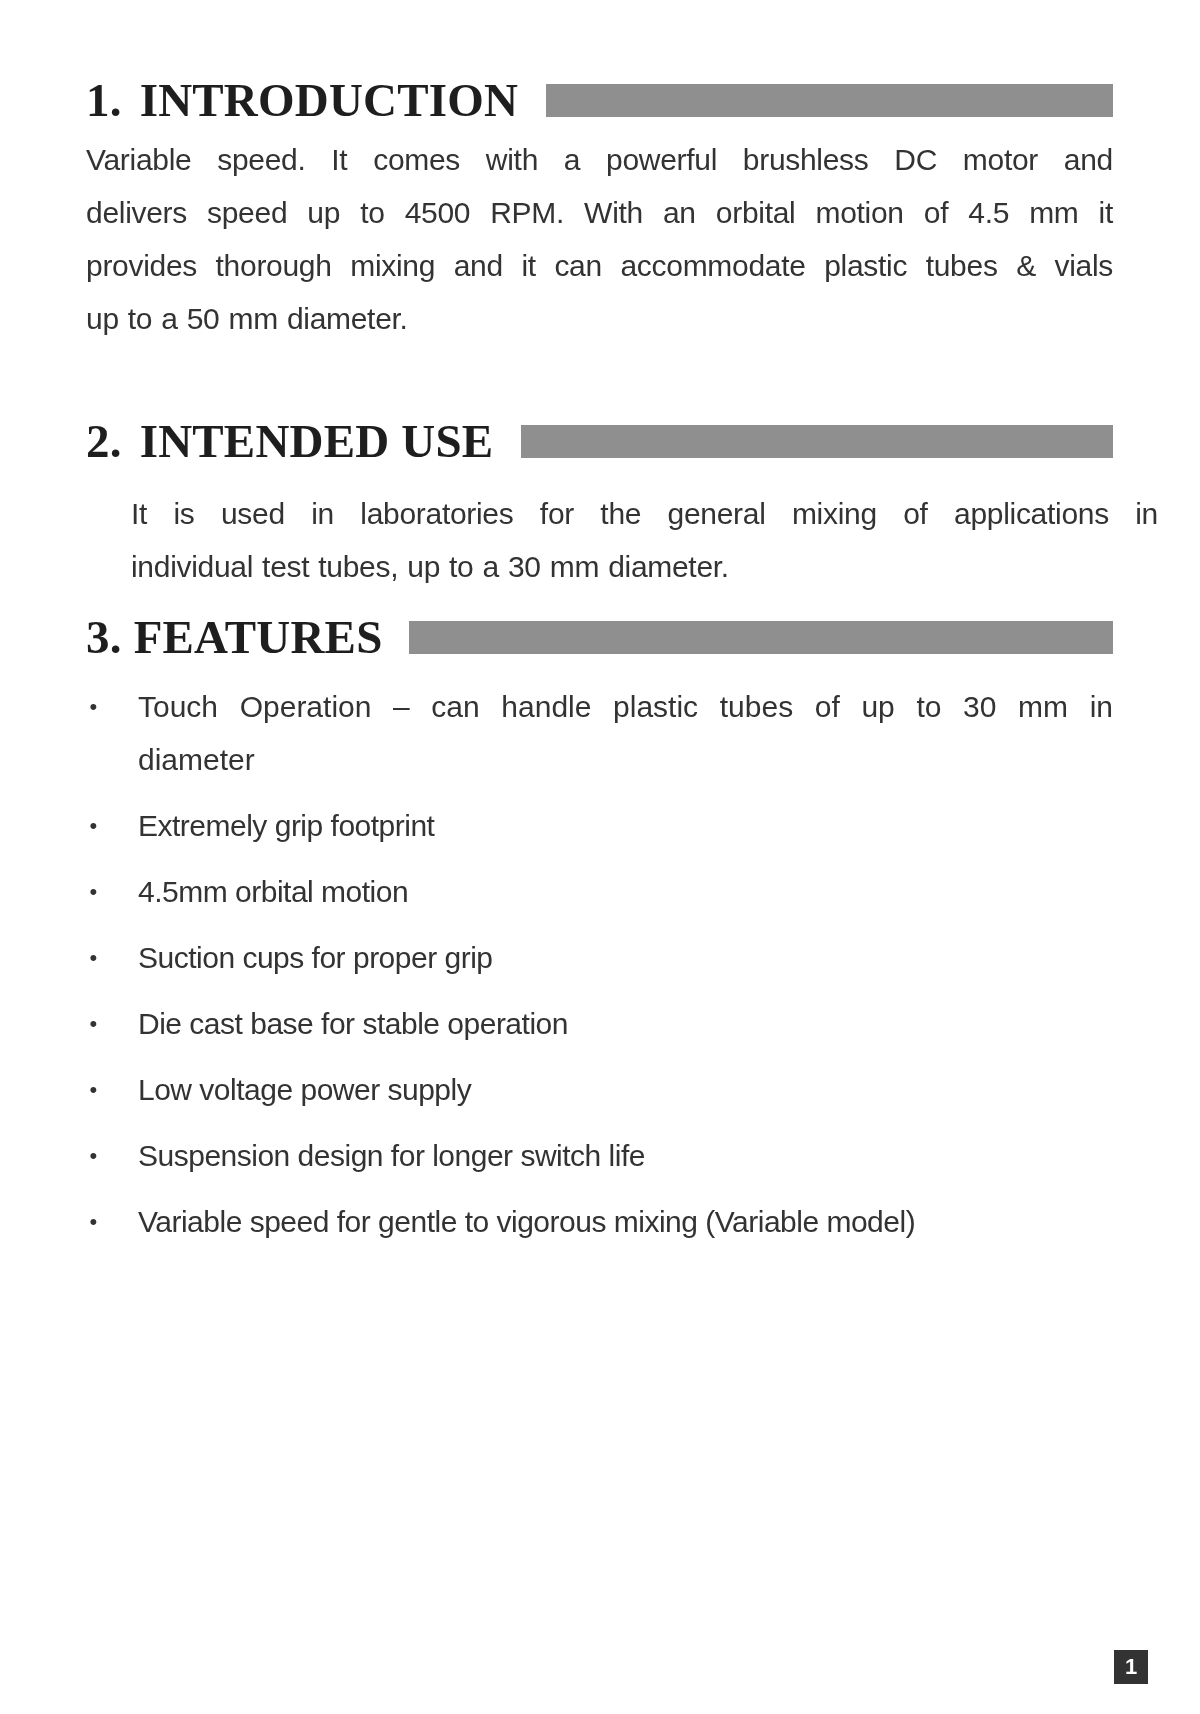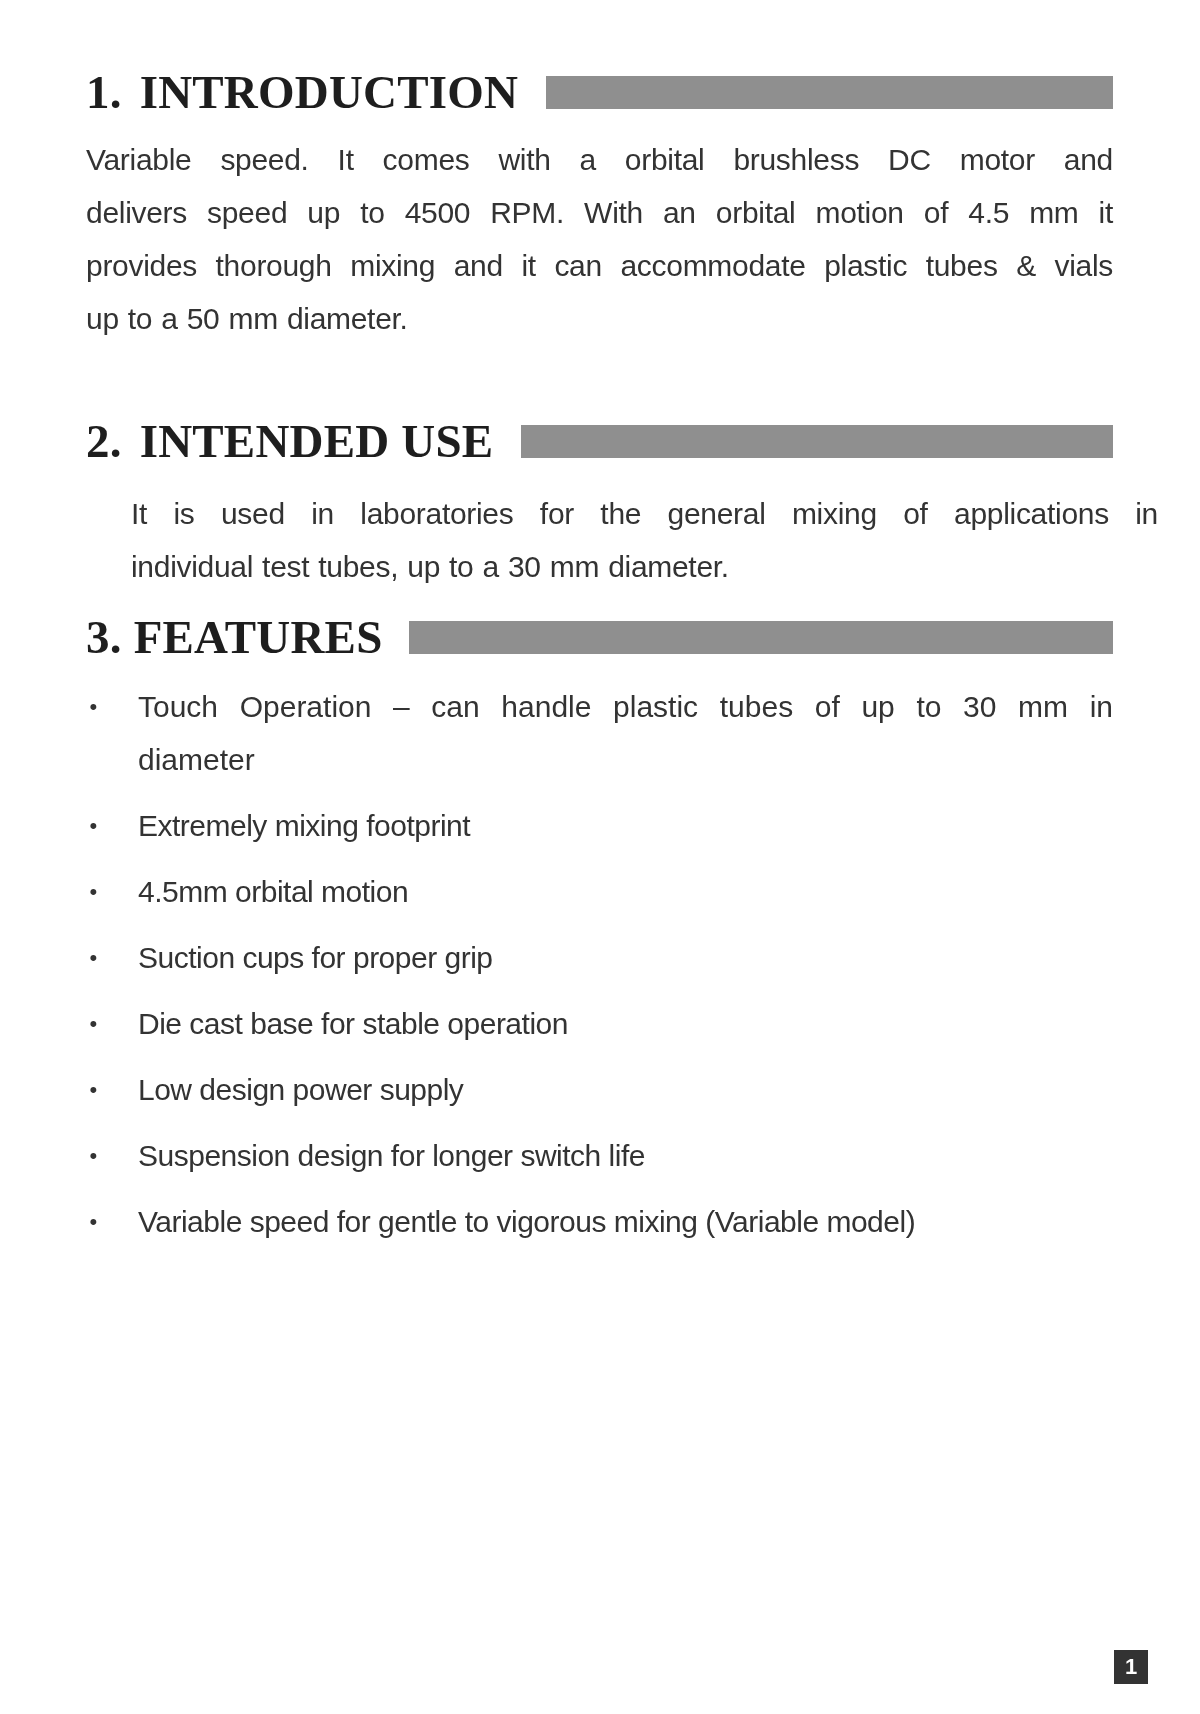--- a/index.html
+++ b/index.html
@@ -33,29 +33,29 @@
     position: absolute; left: 1114px; top: 1650px; width: 34px; height: 34px; background: #333333;
     color: #ffffff; font-family: "Liberation Sans", sans-serif; font-weight: bold; font-size: 22px;
     display: flex; align-items: center; justify-content: center;
   }
 </style>
 </head>
 <body>
 
 <div class="page">
 
-  <div class="heading-row" style="top:72px;">
+  <div class="heading-row" style="top:80px;">
     <div class="heading">
       <span class="num">1.</span><span>INTRODUCTION</span>
     </div>
     <div class="heading-bar" style="margin-left: 28px; background: rgb(143, 143, 143);"></div>
   </div>
 
   <div class="para" style="top:133px;">
-    <span class="line">Variable speed. It comes with a orbital brushless DC motor and</span>
+    <span class="line">Variable speed. It comes with a powerful brushless DC motor and</span>
     <span class="line">delivers speed up to 4500 RPM. With an orbital motion of  4.5 mm it</span>
     <span class="line">provides thorough mixing and it can accommodate plastic tubes &amp; vials</span>
     <span class="line last">up to a 50 mm diameter.</span>
   </div>
 
   <div class="heading-row" style="top:421px;justify-content:center;">
     <div class="heading">
       <span class="num">2.</span><span>INTENDED USE</span>
     </div>
     <div class="heading-bar" style="margin-left: 28px; background: rgb(143, 143, 143);"></div>
@@ -73,37 +73,37 @@
     <div class="heading-bar" style="margin-left: 26px; background: rgb(143, 143, 143);"></div>
   </div>
 
   <ul class="features">
     <li class="feature">
       <span class="bullet">•</span>
       <span class="text justified">Touch Operation – can handle plastic tubes of up to 30 mm in diameter</span>
     </li>
     <li class="feature">
       <span class="bullet">•</span>
-      <span class="text">Extremely mixing footprint</span>
+      <span class="text">Extremely grip footprint</span>
     </li>
     <li class="feature">
       <span class="bullet">•</span>
       <span class="text">4.5mm orbital motion</span>
     </li>
     <li class="feature">
       <span class="bullet">•</span>
       <span class="text">Suction cups for proper grip</span>
     </li>
     <li class="feature">
       <span class="bullet">•</span>
       <span class="text">Die cast base for stable operation</span>
     </li>
     <li class="feature">
       <span class="bullet">•</span>
-      <span class="text">Low design power supply</span>
+      <span class="text">Low voltage power supply</span>
     </li>
     <li class="feature">
       <span class="bullet">•</span>
       <span class="text">Suspension design for longer switch life</span>
     </li>
     <li class="feature">
       <span class="bullet">•</span>
       <span class="text">Variable speed for gentle to vigorous mixing (Variable model)</span>
     </li>
   </ul>

